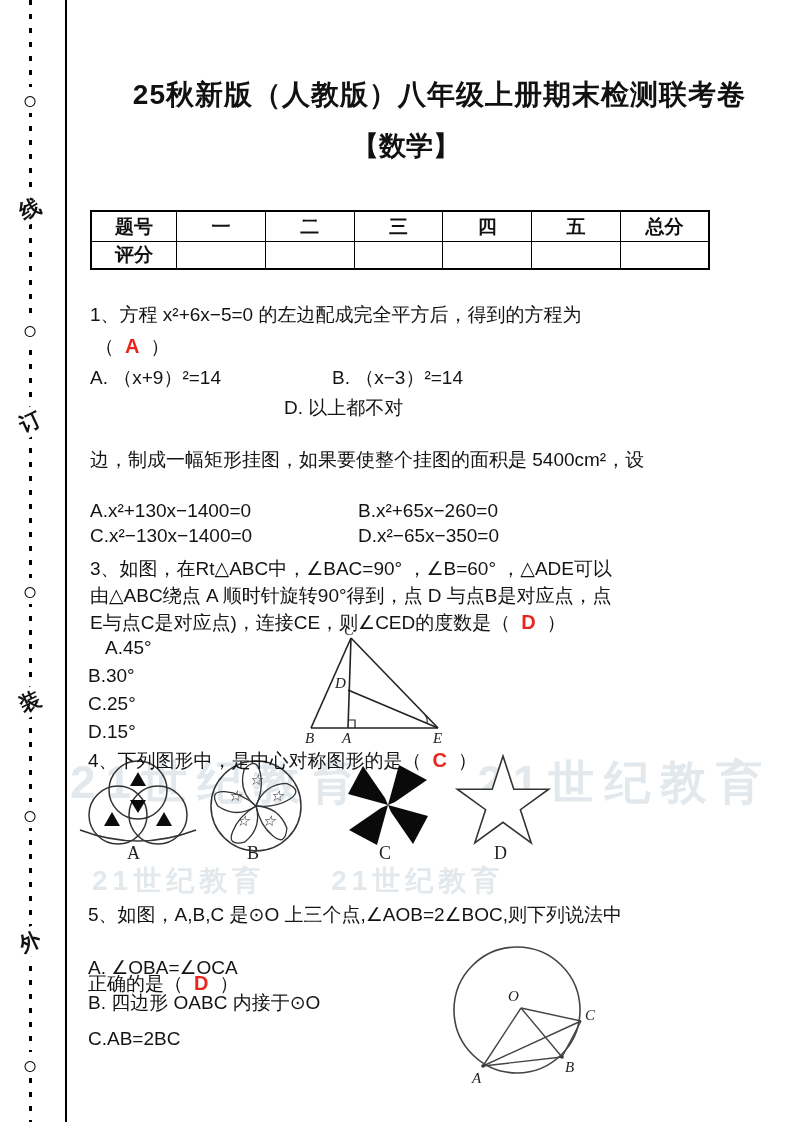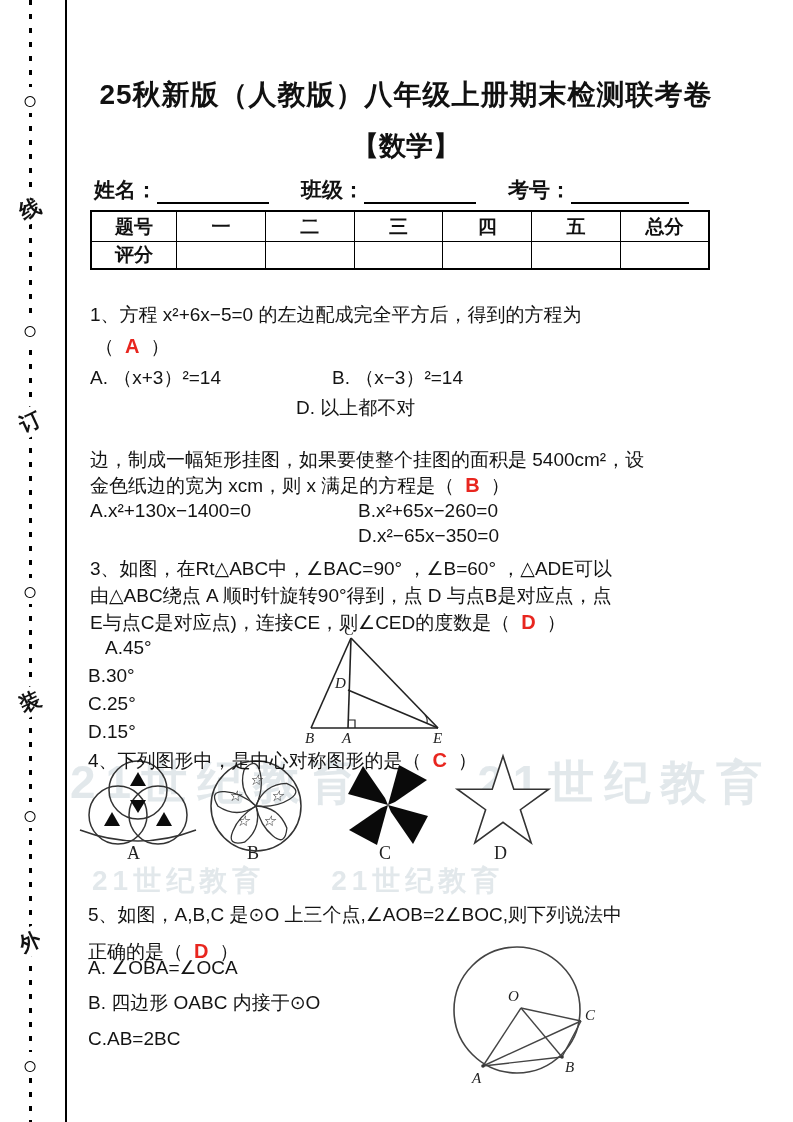--- a/index.html
+++ b/index.html
@@ -10,21 +10,21 @@
   }
   
   .dotline{position:absolute;left:29px;top:0;width:3px;height:1122px;
     background:repeating-linear-gradient(to bottom,#000 0 5px,transparent 5px 14px);}
   .bind-circle{position:absolute;left:16px;width:28px;text-align:center;
     font-size:25px;line-height:26px;background:#fff;color:#000;}
   .bind-char{position:absolute;left:17px;width:26px;text-align:center;
     font-size:21px;font-weight:bold;background:#fff;transform:rotate(-25deg);}
   .frameline{position:absolute;left:65px;top:0;width:0;height:1122px;border-left:2px solid #000;}
   
-  .title1{position:absolute;left:66px;top:76px;width:680px;text-align:center;
+  .title1{position:absolute;left:66px;top:76px;width:680px;text-align:right;
     font-size:28px;font-weight:900;letter-spacing:1px;}
   .title2{position:absolute;left:66px;top:128px;width:680px;text-align:center;
     font-size:27px;font-weight:900;}
   .namerow{position:absolute;left:94px;top:176px;display:flex;align-items:flex-end;
     font-size:21px;font-weight:bold;white-space:nowrap;}
   .blank{display:inline-block;width:112px;height:24px;border-bottom:2.5px solid #000;margin-right:32px;}
   .blank.last{margin-right:0;width:118px;}
   
   table.score{position:absolute;left:90px;top:210px;width:620px;border-collapse:collapse;
     border:2px solid #000;table-layout:fixed;}
@@ -63,28 +63,20 @@
   <span class="bind-circle" style="top:802px">○</span>
   <span class="bind-circle" style="top:1052px">○</span>
   <span class="bind-char" style="top:195px">线</span>
   <span class="bind-char" style="top:408px">订</span>
   <span class="bind-char" style="top:688px">装</span>
   <span class="bind-char" style="top:928px">外</span>
 
   <div class="title1">25秋新版（人教版）八年级上册期末检测联考卷</div>
   <div class="title2">【数学】</div>
 
-  <div class="namerow">
-    <span>姓名：</span>
-    <span class="blank"></span>
-    <span>班级：</span>
-    <span class="blank"></span>
-    <span>考号：</span>
-    <span class="blank last"></span>
-  </div>
 
   <table class="score">
     <tbody>
         <tr class="r1">
       <td class="c0">题号</td>
       <td>一</td>
       <td>二</td>
       <td>三</td>
       <td>四</td>
       <td>五</td>
@@ -100,30 +92,28 @@
       <td></td>
     </tr>
   </tbody>
     </table>
 
 
   <div class="tline" style="left:90px;top:302px">1、方程 x²+6x−5=0 的左边配成完全平方后，得到的方程为</div>
   <div class="tline" style="left:95px;top:334px">
     <span class="paren">（</span><span class="ans">A</span><span class="paren">）</span>
   </div>
-  <div class="tline" style="left:90px;top:365px">A. （x+3）²=14</div>
+  <div class="tline" style="left:90px;top:365px">A. （x+9）²=14</div>
   <div class="tline" style="left:332px;top:365px">B. （x−3）²=14</div>
-  <div class="tline" style="left:296px;top:395px">D. 以上都不对</div>
+  <div class="tline" style="left:284px;top:395px">D. 以上都不对</div>
 
   <div class="tline" style="left:90px;top:447px">边，制成一幅矩形挂图，如果要使整个挂图的面积是 5400cm²，设</div>
-  <div class="tline" style="left:90px;top:473px">
-    <span>金色纸边的宽为 xcm，则 x 满足的方程是</span><span class="paren">（</span><span class="ans">B</span><span class="paren">）</span>
-  </div>
   <div class="tline" style="left:90px;top:500px">A.x²+130x−1400=0</div>
   <div class="tline" style="left:358px;top:500px">B.x²+65x−260=0</div>
+  <div class="tline" style="left:90px;top:525px">C.x²−130x−1400=0</div>
   <div class="tline" style="left:358px;top:525px">D.x²−65x−350=0</div>
 
   <div class="tline" style="left:90px;top:556px">3、如图，在Rt△ABC中，∠BAC=90° ，∠B=60° ，△ADE可以</div>
   <div class="tline" style="left:90px;top:583px">由△ABC绕点 A 顺时针旋转90°得到，点 D 与点B是对应点，点</div>
   <div class="tline" style="left:90px;top:610px">
     <span>E与点C是对应点)，连接CE，则∠CED的度数是</span><span class="paren">（</span><span class="ans">D</span><span class="paren">）</span>
   </div>
   <div class="tline" style="left:105px;top:637px">A.45°</div>
   <div class="tline" style="left:88px;top:665px">B.30°</div>
   <div class="tline" style="left:88px;top:693px">C.25°</div>
@@ -205,21 +195,21 @@
   <svg style="left:448px;top:752px" width="110" height="96" viewBox="0 0 110 96">
     <polygon fill="#ffffff" stroke="#333" stroke-width="1.6" points="55,4 65.8,37.2 100.7,37.2 72.4,57.7 83.2,90.8 55,70.3 26.8,90.8 37.6,57.7 9.3,37.2 44.2,37.2"></polygon>
   </svg>
 
   <div class="figlabel" style="left:127px">A</div>
   <div class="figlabel" style="left:247px">B</div>
   <div class="figlabel" style="left:379px">C</div>
   <div class="figlabel" style="left:494px">D</div>
 
   <div class="tline" style="left:88px;top:902px">5、如图，A,B,C 是⊙O 上三个点,∠AOB=2∠BOC,则下列说法中</div>
-  <div class="tline" style="left:88px;top:939px">
+  <div class="tline" style="left:88px;top:971px">
     <span>正确的是</span><span class="paren">（</span><span class="ans">D</span><span class="paren">）</span>
   </div>
   <div class="tline" style="left:88px;top:956px">A. ∠OBA=∠OCA</div>
   <div class="tline" style="left:88px;top:990px">B. 四边形 OABC 内接于⊙O</div>
   <div class="tline" style="left:88px;top:1028px">C.AB=2BC</div>
 
   <svg style="left:430px;top:935px" width="185" height="160" viewBox="0 0 185 160">
     <circle cx="87" cy="75" r="63" fill="none" stroke="#444" stroke-width="1.6"></circle>
     <g fill="none" stroke="#444" stroke-width="1.4">
       <line x1="91" y1="73" x2="53" y2="131"></line>

